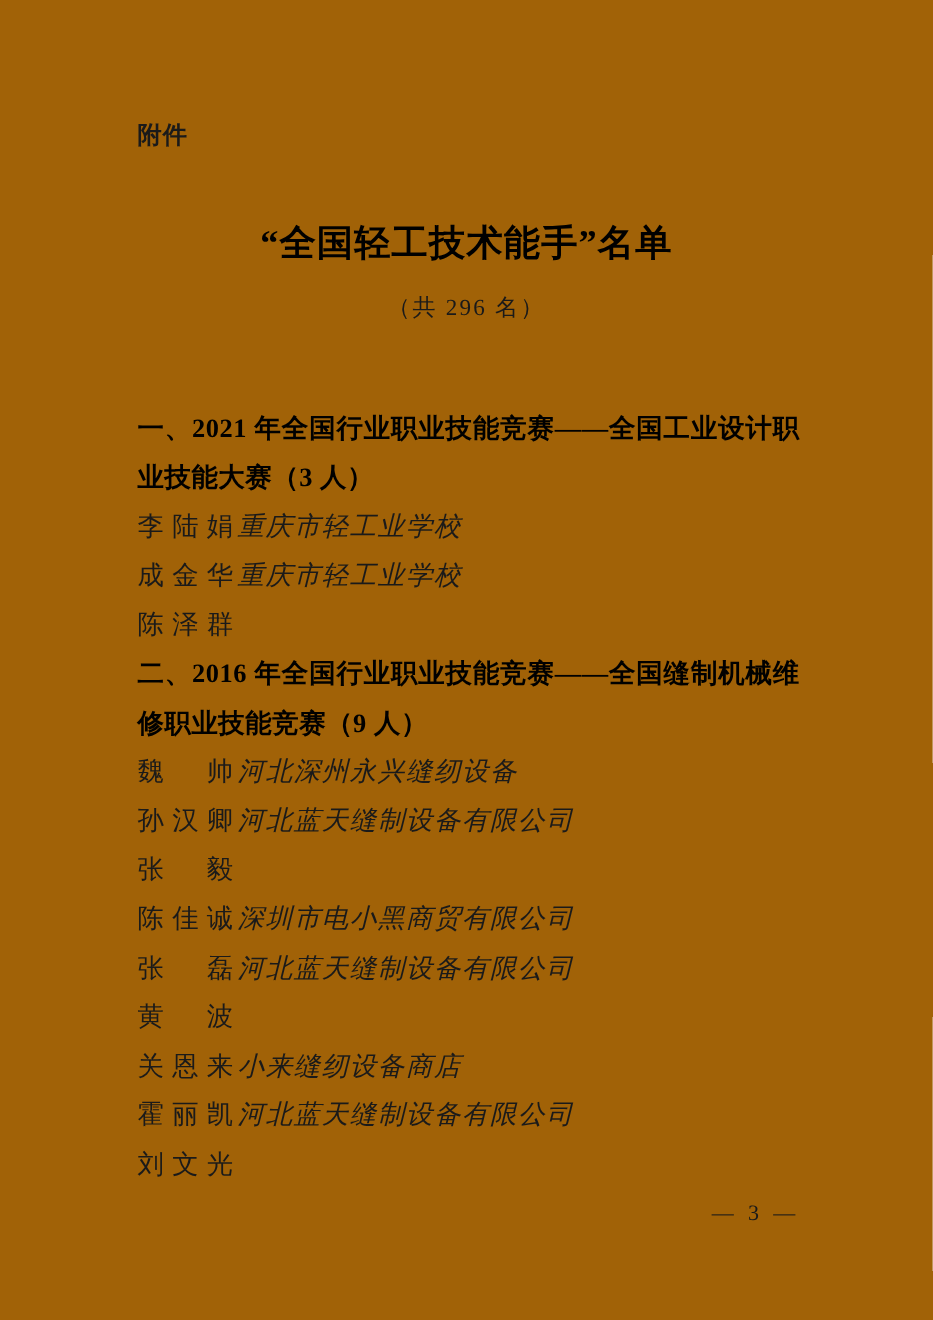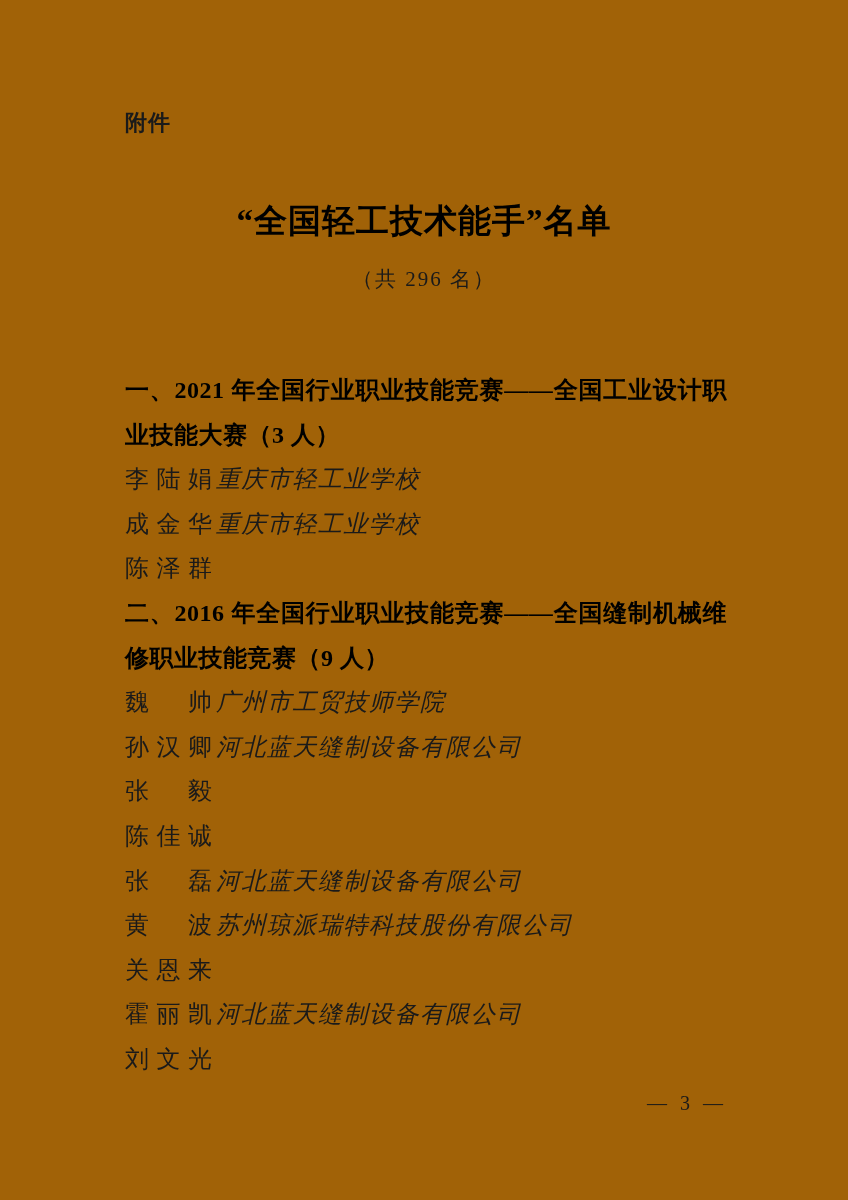--- a/index.html
+++ b/index.html
@@ -136,21 +136,21 @@
   </section>
 
   <section class="section">
     <h2 class="section-heading">二、2016 年全国行业职业技能竞赛——全国缝制机械维修职业技能竞赛（9 人）</h2>
     <div class="section-entries">
   <div class="entry-row">
     <span class="entry-name">
               <span>魏</span>
               <span>帅</span>
             </span>
-    <span class="entry-org">广州市工贸技师学院</span>
+    <span class="entry-org">河北深州永兴缝纫设备</span>
   </div>
 
   <div class="entry-row">
     <span class="entry-name">
               <span>孙</span>
               <span>汉</span>
               <span>卿</span>
             </span>
     <span class="entry-org">河北蓝天缝制设备有限公司</span>
   </div>
@@ -161,44 +161,45 @@
               <span>毅</span>
             </span>
   </div>
 
   <div class="entry-row">
     <span class="entry-name">
               <span>陈</span>
               <span>佳</span>
               <span>诚</span>
             </span>
+    <span class="entry-org">深圳市电小黑商贸有限公司</span>
   </div>
 
   <div class="entry-row">
     <span class="entry-name">
               <span>张</span>
               <span>磊</span>
             </span>
     <span class="entry-org">河北蓝天缝制设备有限公司</span>
   </div>
 
   <div class="entry-row">
     <span class="entry-name">
               <span>黄</span>
               <span>波</span>
             </span>
-    <span class="entry-org">苏州琼派瑞特科技股份有限公司</span>
   </div>
 
   <div class="entry-row">
     <span class="entry-name">
               <span>关</span>
               <span>恩</span>
               <span>来</span>
             </span>
+    <span class="entry-org">小来缝纫设备商店</span>
   </div>
 
   <div class="entry-row">
     <span class="entry-name">
               <span>霍</span>
               <span>丽</span>
               <span>凯</span>
             </span>
     <span class="entry-org">河北蓝天缝制设备有限公司</span>
   </div>

